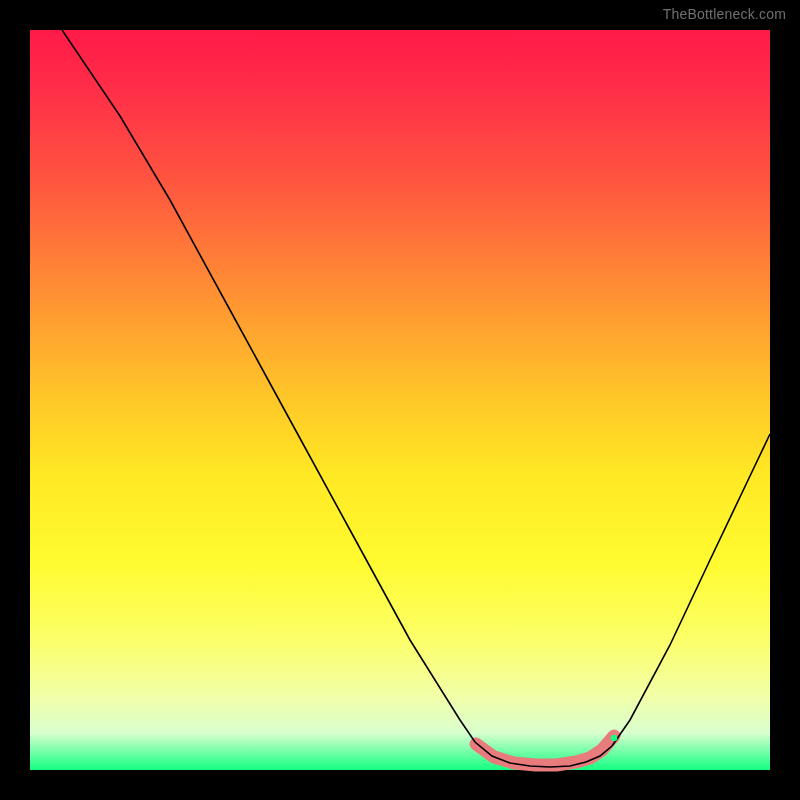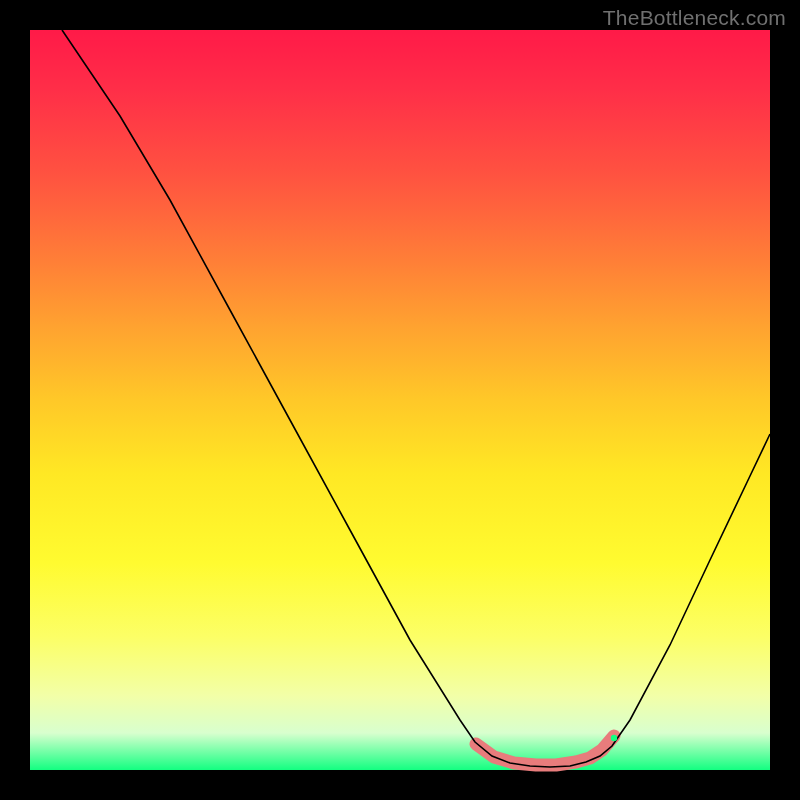--- a/index.html
+++ b/index.html
@@ -1,17 +1,17 @@
 <!DOCTYPE html>
 <html><head>
 <meta charset="utf-8">
 <style>
   * { margin: 0; padding: 0; box-sizing: border-box; }
   body { width: 800px; height: 800px; background: #000; position: relative; overflow: hidden; font-family: Arial, sans-serif; }
-  .watermark { position: absolute; top: 6px; right: 14px; color: #707070; font-size: 21px; font-weight: 500; z-index: 10; letter-spacing: 0.2px; }
+  .watermark { position: absolute; top: 6px; right: 14px; color: #707070; font-size: 14px; font-weight: 500; z-index: 10; letter-spacing: 0.2px; }
   .plot-area { position: absolute; left: 30px; top: 30px; width: 740px; height: 740px; }
   .gradient-bg { position: absolute; inset: 0; background: linear-gradient(to bottom,
       #ff1a48 0%,
       #ff2e48 8%,
       #ff5440 20%,
       #ff7a38 30%,
       #ffa230 40%,
       #ffc828 50%,
       #ffe824 60%,
       #fffb30 72%,

